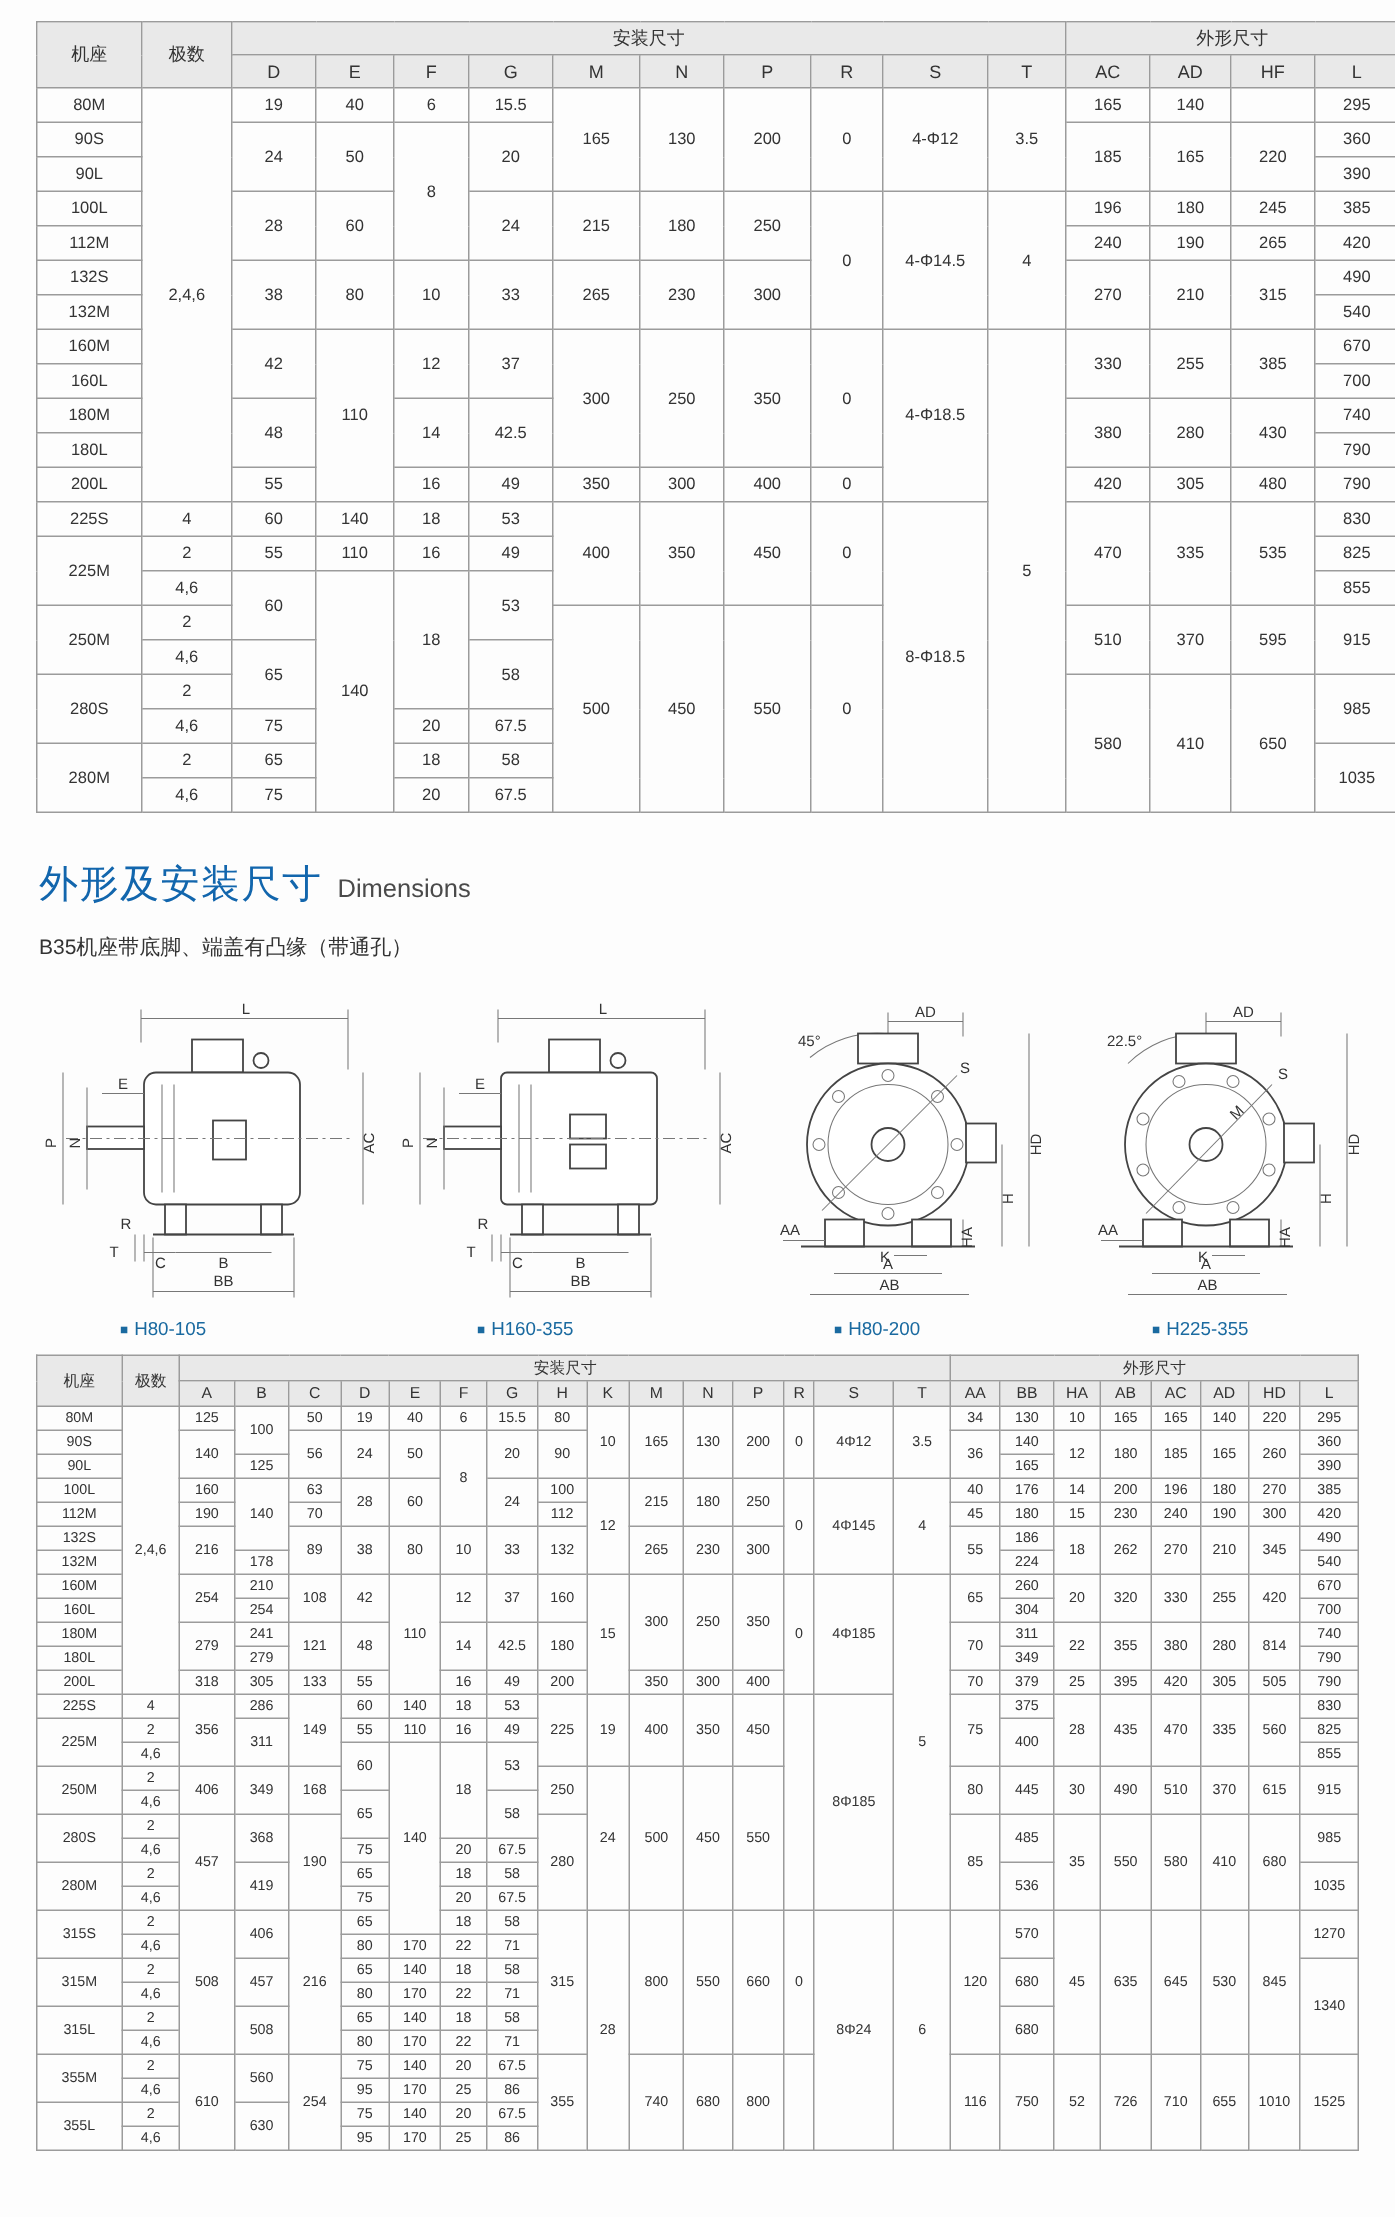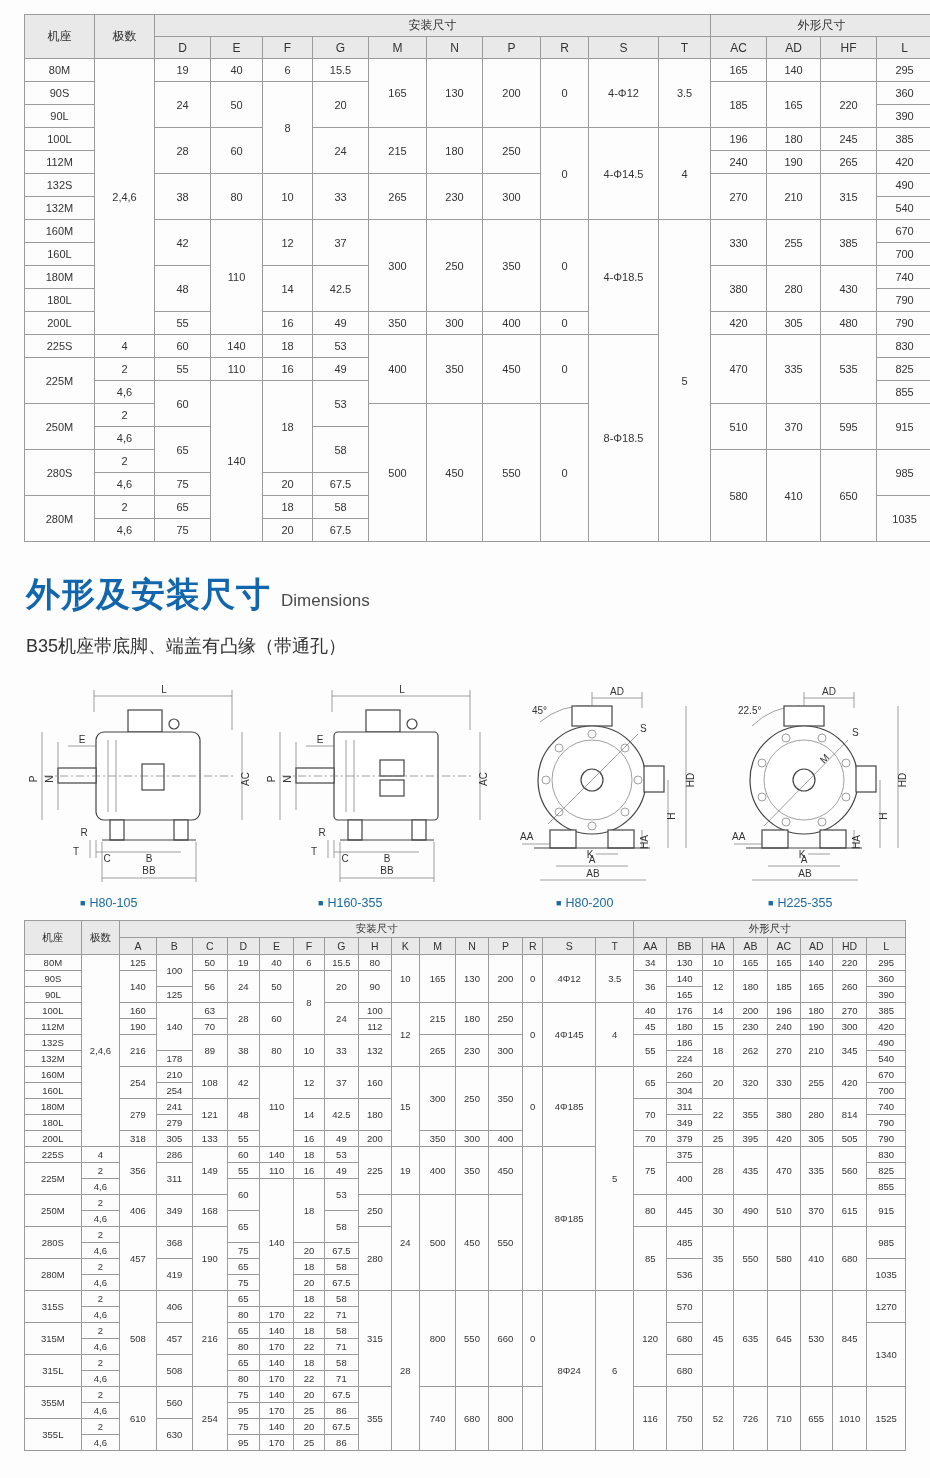--- a/index.html
+++ b/index.html
@@ -8,23 +8,23 @@
   table{border-collapse:collapse;table-layout:fixed;width:882px;border:1.5px solid #6b6b6b;}
   th,td{border:1px solid #9b9b9b;text-align:center;vertical-align:middle;padding:0 1px;overflow:hidden;white-space:nowrap;}
   thead th{background:#e9e9e9;font-weight:400;color:#333;}
   thead{border-bottom:1.5px solid #6b6b6b;}
   .t1 th{font-size:12px;height:21px;}
   .t1 td{font-size:11px;height:22px;}
   .t2 th{font-size:10.5px;height:16px;}
   .t2 td{font-size:9.5px;height:15px;}
   tr.grp td{border-top:1.4px solid #666;}
   .section-title{margin:30px 0 0 2px;}
-  .section-title .zh{font-size:34px;font-weight:bold;color:#1266ad;letter-spacing:1px;}
+  .section-title .zh{font-size:26px;font-weight:normal;color:#1266ad;letter-spacing:1px;}
   .section-title .en{font-size:17px;color:#4a4a4a;margin-left:10px;}
-  .section-sub{margin:16px 0 0 2px;font-size:18px;color:#333;}
+  .section-sub{margin:16px 0 0 2px;font-size:14px;color:#333;}
   .diagrams{display:flex;align-items:flex-end;margin:14px 0 10px 0;height:238px;}
   .diagram{position:relative;display:flex;flex-direction:column;align-items:center;}
   .diagram svg{display:block;}
   .caption{font-size:12.5px;color:#1a6aa0;margin-top:2px;align-self:flex-start;margin-left:56px;}
   .caption .bullet{font-size:9px;position:relative;top:-1px;margin-right:4px;color:#1a6aa0;}
   .shaft-detail{align-self:center;margin-bottom:60px;}
   svg text{font-family:"Liberation Sans","DejaVu Sans",sans-serif;font-size:10px;fill:#333;}
   .ol{stroke:#444;stroke-width:1.2;fill:#fff;}
   .thin{stroke:#777;stroke-width:.7;fill:none;}
 </style>

